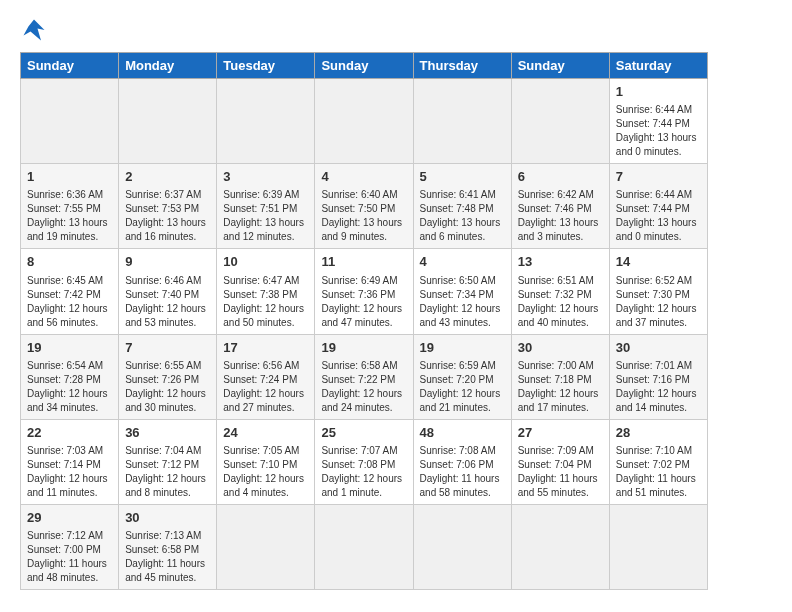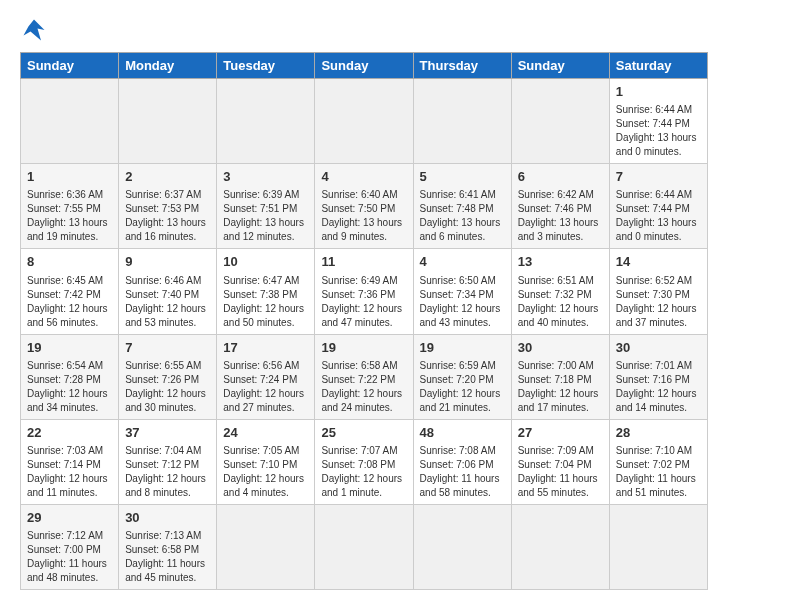--- a/index.html
+++ b/index.html
@@ -267,21 +267,21 @@
         </tr>
         <tr>
           <td>
             <div class="cell-content">
               <div class="day-num">22</div>
               <div>Sunrise: 7:03 AM<br>Sunset: 7:14 PM<br>Daylight: 12 hours and 11 minutes.</div>
             </div>
           </td>
           <td>
             <div class="cell-content">
-              <div class="day-num">37</div>
+              <div class="day-num">36</div>
               <div>Sunrise: 7:04 AM<br>Sunset: 7:12 PM<br>Daylight: 12 hours and 8 minutes.</div>
             </div>
           </td>
           <td>
             <div class="cell-content">
               <div class="day-num">24</div>
               <div>Sunrise: 7:05 AM<br>Sunset: 7:10 PM<br>Daylight: 12 hours and 4 minutes.</div>
             </div>
           </td>
           <td>

